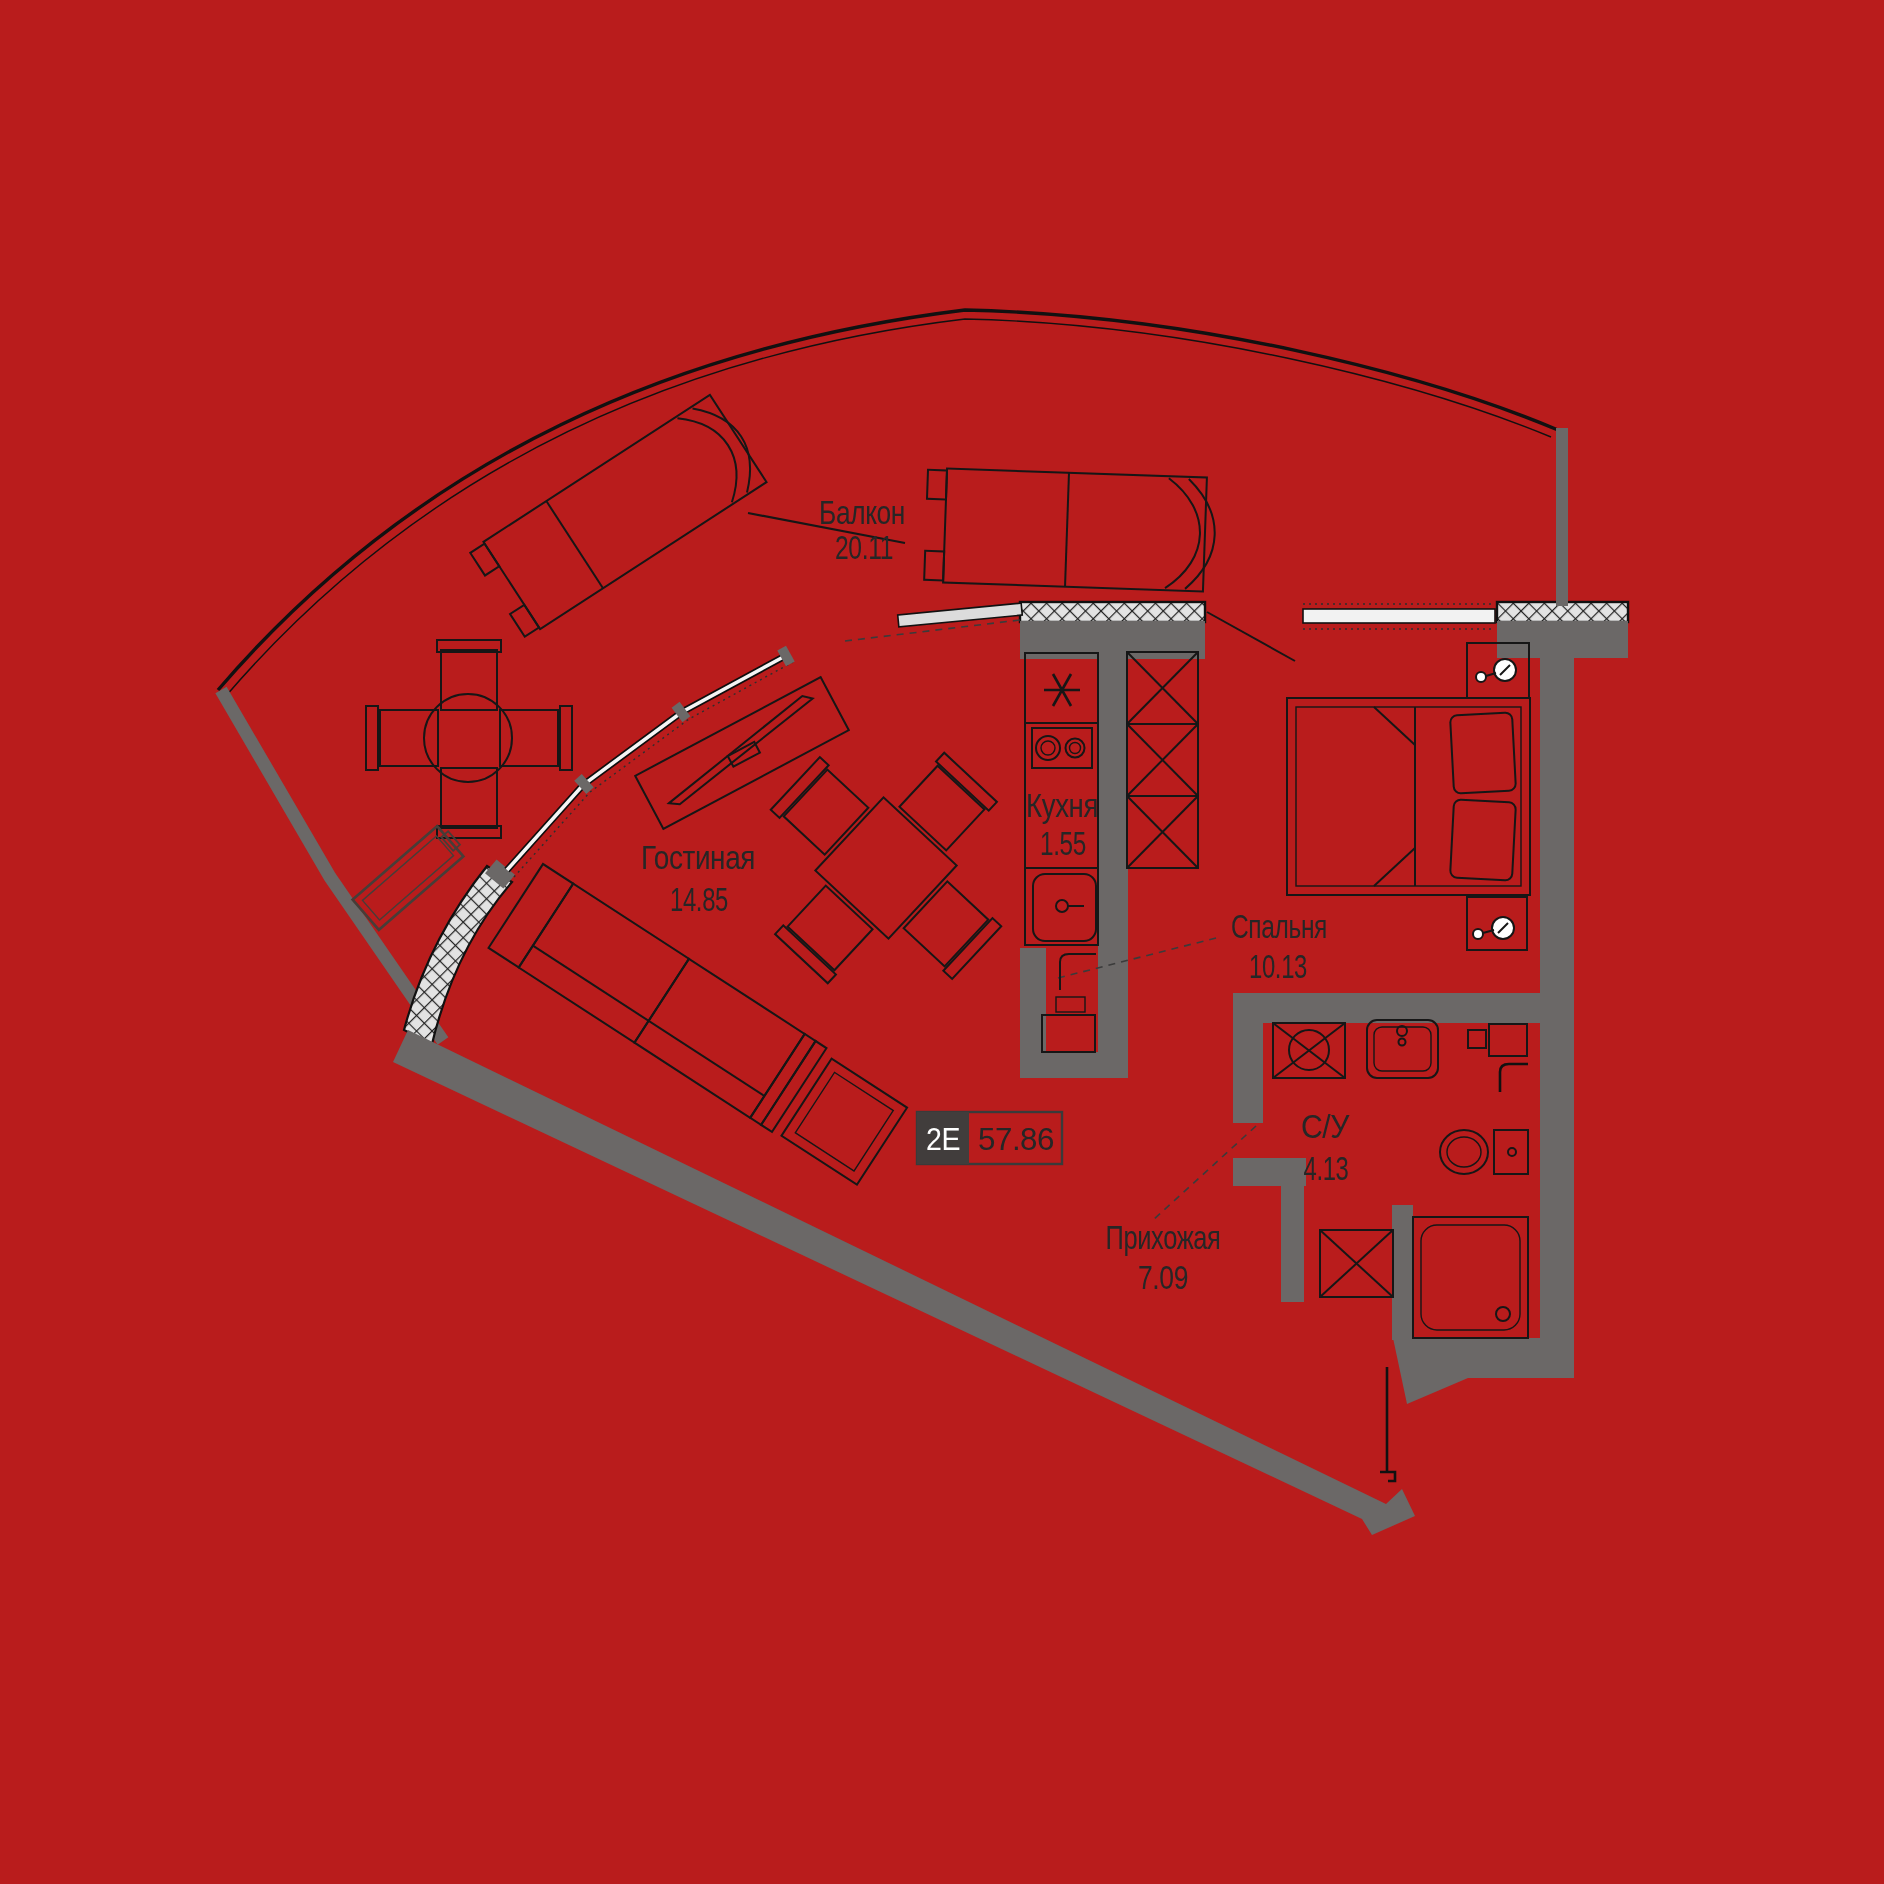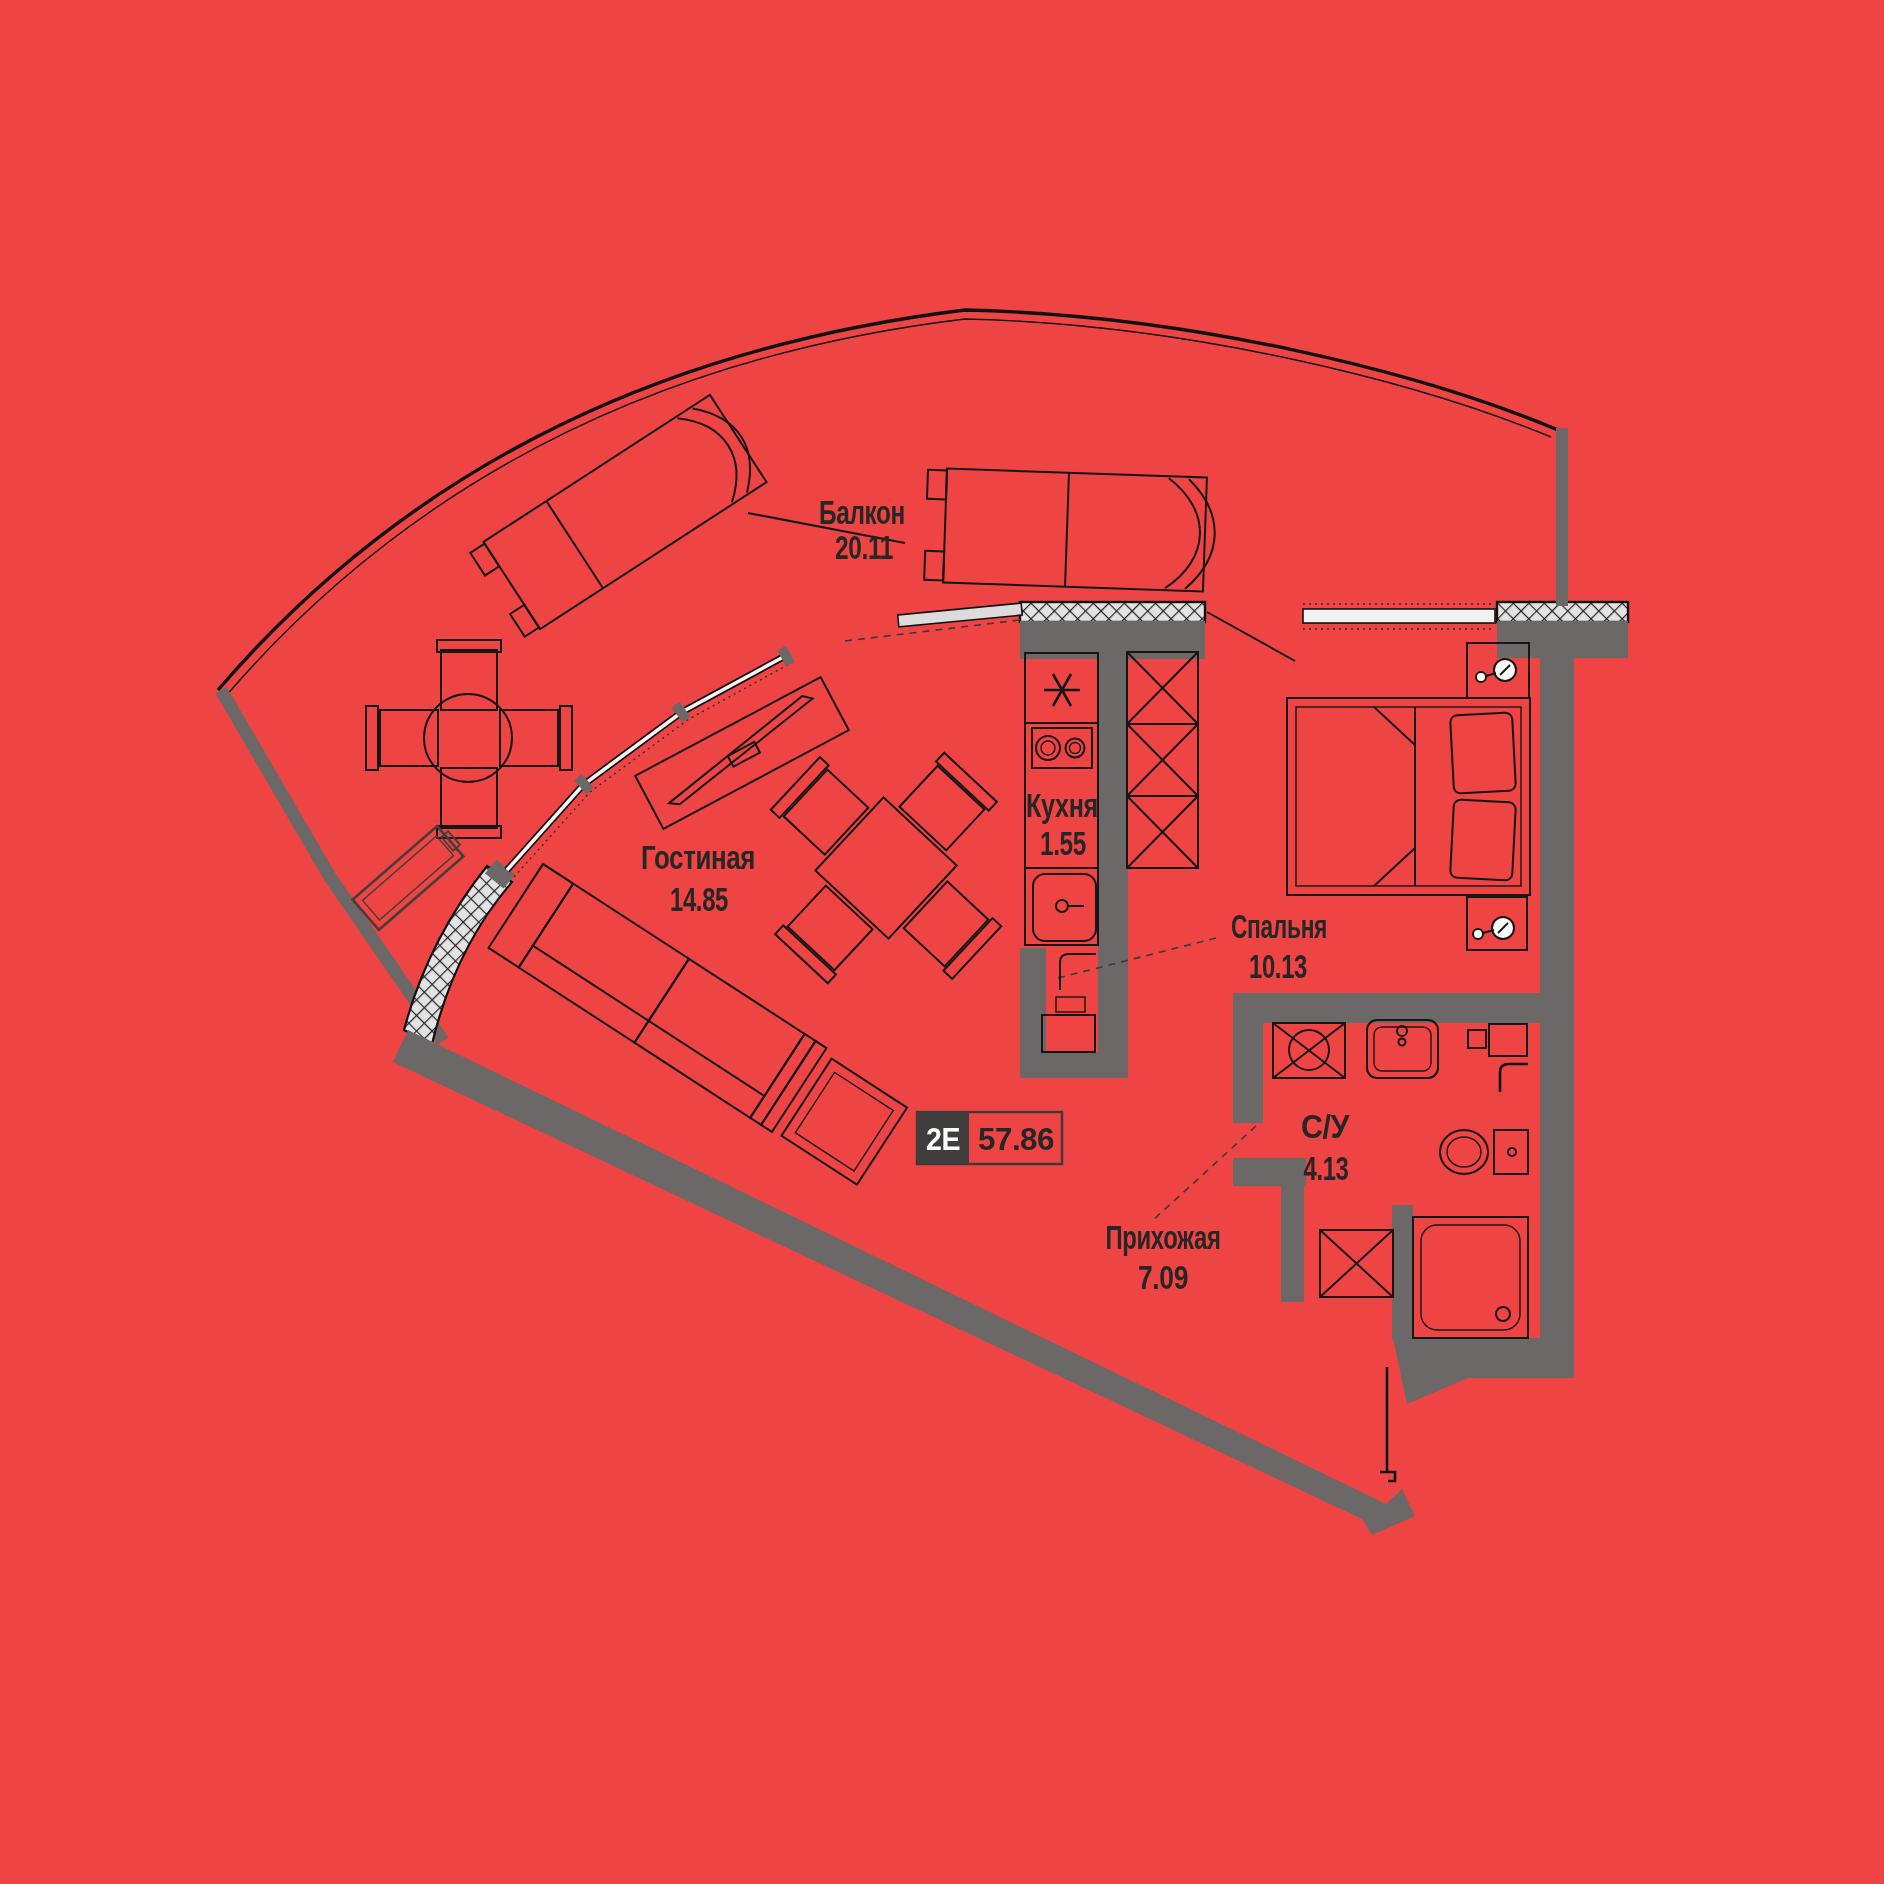--- a/index.html
+++ b/index.html
@@ -1,17 +1,17 @@
 <!DOCTYPE html>
 <html><head>
 <meta charset="utf-8">
 <style>
   html,body{margin:0;padding:0;background:#4C6672;}
-  .stage{width:1884px;height:1884px;margin:0 auto;position:relative;background:#ef4444;
-         font-family:"Liberation Sans", sans-serif;font-weight:bold;}
+  .stage{width:1884px;height:1884px;margin:0 auto;position:relative;background:#b91c1c;
+         font-family:"Liberation Sans", sans-serif;}
   svg{display:block}
   text{font-family:"Liberation Sans", sans-serif;fill:#262626;letter-spacing:-0.5px;}
   .room-label{font-size:34px;}
   .badge-type{font-size:32px;fill:#FFFFFF;}
   .badge-area{font-size:32px;fill:#262626;}
   .fur{stroke:#161616;stroke-width:2;fill:none;}
   .fur-thin{stroke:#161616;stroke-width:1.4;fill:none;}
   .wall{fill:#6B6867;}
   .dash{stroke:#3b3b3b;stroke-width:1.6;stroke-dasharray:7 6;fill:none;}
   .dots{stroke:#2e2e2e;stroke-width:1.4;stroke-dasharray:2 4;fill:none;}

